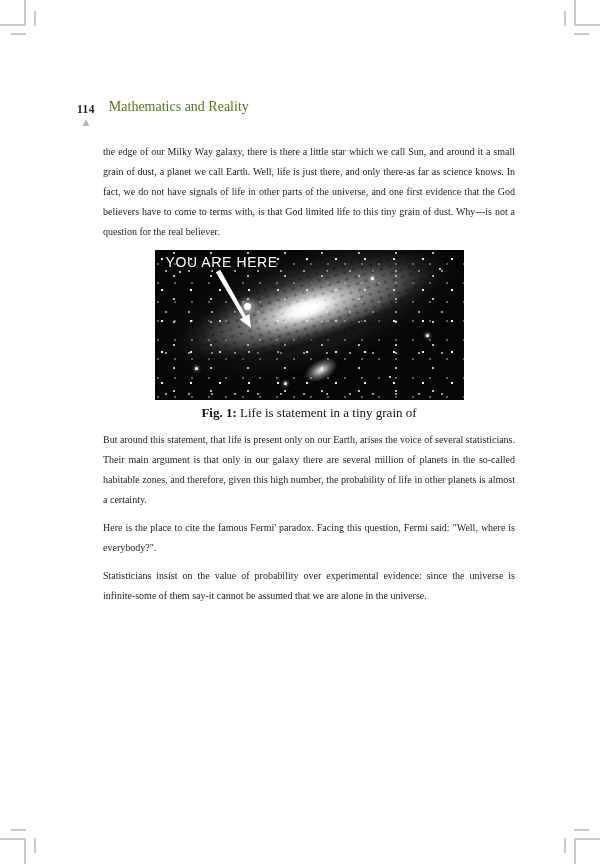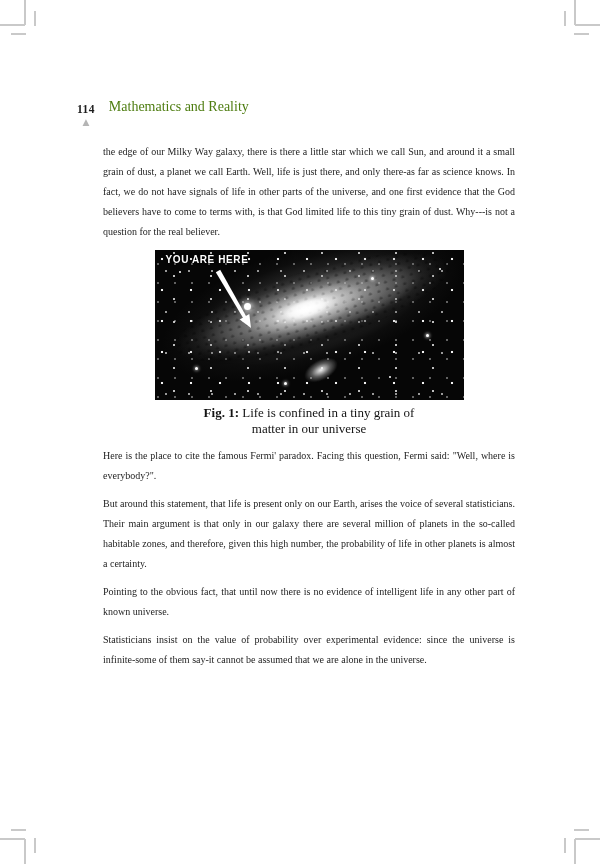--- a/index.html
+++ b/index.html
@@ -62,21 +62,21 @@
   .bstar{position:absolute;border-radius:50%;background:#fff;}
   .bstar.s1{left:29%;top:35%;width:7px;height:7px;box-shadow:0 0 6px 2px rgba(255,255,255,.8);}
   .bstar.s2{left:70%;top:18%;width:3px;height:3px;box-shadow:0 0 3px 1px rgba(255,255,255,.6);}
   .bstar.s3{left:88%;top:56%;width:3px;height:3px;box-shadow:0 0 3px 1px rgba(255,255,255,.6);}
   .bstar.s4{left:13%;top:78%;width:3px;height:3px;box-shadow:0 0 3px 1px rgba(255,255,255,.5);}
   .bstar.s5{left:92%;top:12%;width:2px;height:2px;}
   .bstar.s6{left:42%;top:88%;width:3px;height:3px;box-shadow:0 0 3px 1px rgba(255,255,255,.5);}
   .bstar.s7{left:76%;top:84%;width:2px;height:2px;}
   .bstar.s8{left:8%;top:14%;width:2px;height:2px;}
   .yah{position:absolute;left:11px;top:4px;
-    font-family:"Liberation Sans","DejaVu Sans",sans-serif;font-weight:bold;font-size:10px;
+    font-family:"Liberation Sans","DejaVu Sans",sans-serif;font-weight:normal;font-size:14px;
     letter-spacing:.6px;color:#ffffff;text-shadow:0 0 3px #000;}
   .arrow-svg{position:absolute;left:0;top:0;width:100%;height:100%;}
   
   .caption{margin:5px 0 9px 0;text-align:center;font-size:13px;line-height:16px;color:#141414;}
 </style>
 </head>
 <body>
 
 <div class="page">
 
@@ -134,25 +134,23 @@
         <div class="bstar s6"></div>
         <div class="bstar s7"></div>
         <div class="bstar s8"></div>
         <svg class="arrow-svg" viewBox="0 0 309 150">
           <polygon points="60.8,22.3 65.2,19.8 92,67.7 89,69.4" fill="#ffffff"></polygon>
           <polygon points="96,78 84.7,69.5 94.3,64" fill="#ffffff"></polygon>
         </svg>
         <div class="yah">YOU ARE HERE</div>
       </div>
       <div class="caption">
-        <div><b>Fig. 1:</b> <span>Life is confined in a tiny grain of</span></div>
-        <div>matter in our universe</div>
+        <div><b>Fig. 1:</b> <span>Life is statement in a tiny grain of</span></div>
       </div>
     </div>
 
+    <p>But around this statement, that life is present only on our Earth, arises the voice of several statisticians. Their main argument is that only in our galaxy there are several million of planets in the so-called habitable zones, and therefore, given this high number, the probability of life in other planets is almost a certainty.</p>
     <p>Here is the place to cite the famous Fermi' paradox. Facing this question, Fermi said: "Well, where is everybody?".</p>
-    <p>But around this statement, that life is present only on our Earth, arises the voice of several statisticians. Their main argument is that only in our galaxy there are several million of planets in the so-called habitable zones, and therefore, given this high number, the probability of life in other planets is almost a certainty.</p>
-    <p>Pointing to the obvious fact, that until now there is no evidence of intelligent life in any other part of known universe.</p>
     <p>Statisticians insist on the value of probability over experimental evidence: since the universe is infinite-some of them say-it cannot be assumed that we are alone in the universe.</p>
 
   </div>
 
 </div>
 
 </body></html>

